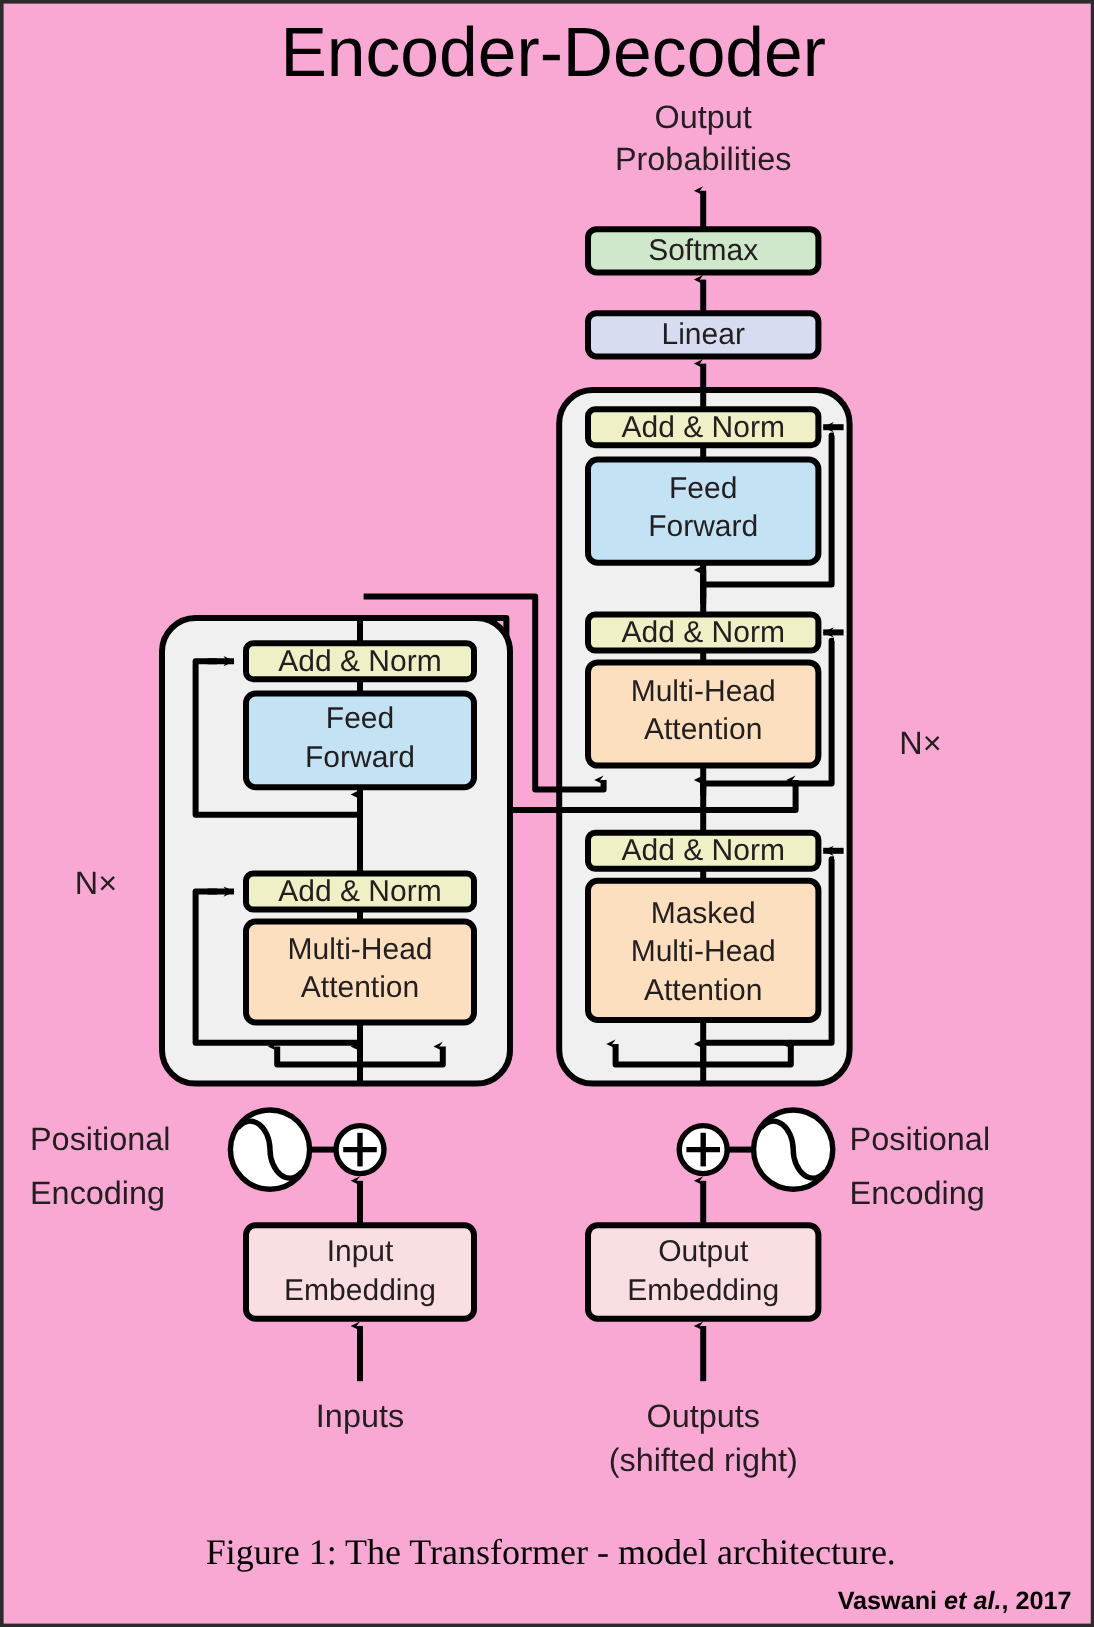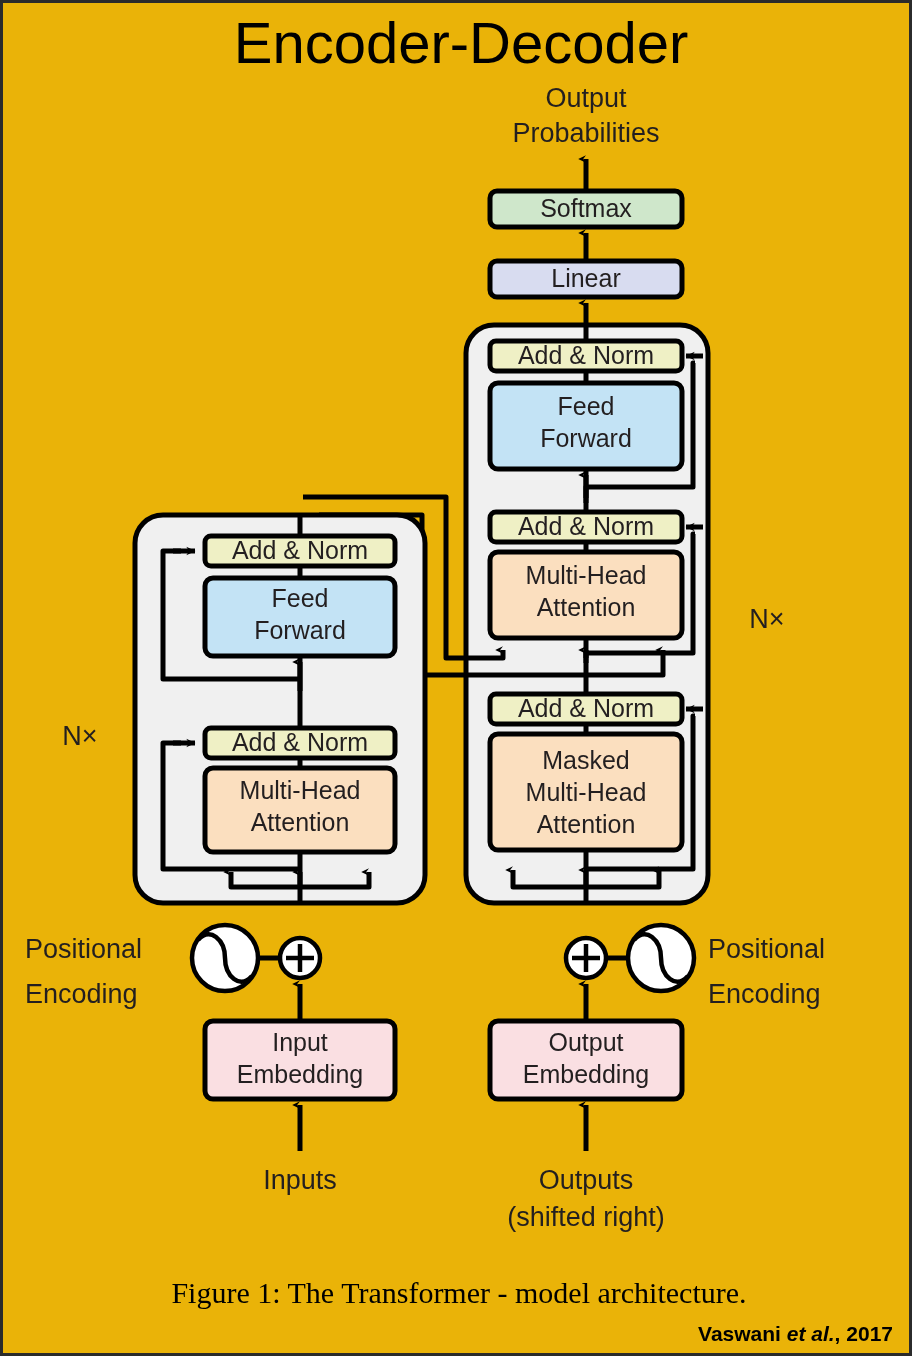--- a/index.html
+++ b/index.html
@@ -14,21 +14,21 @@
     position: relative;
     overflow: hidden;
   }
   #figure-frame {
     position: absolute;
     left: 0; top: 0;
     width: 912px;
     height: 1356px;
     box-sizing: border-box;
     border: 3px solid #2b2b2b;
-    background: #eab308;
+    background: #f9a8d4;
   }
   svg#diagram {
     position: absolute;
     left: 0; top: 0;
     width: 912px;
     height: 1356px;
     display: block;
   }
   .title-text {
     font-family: "Liberation Sans", sans-serif;

